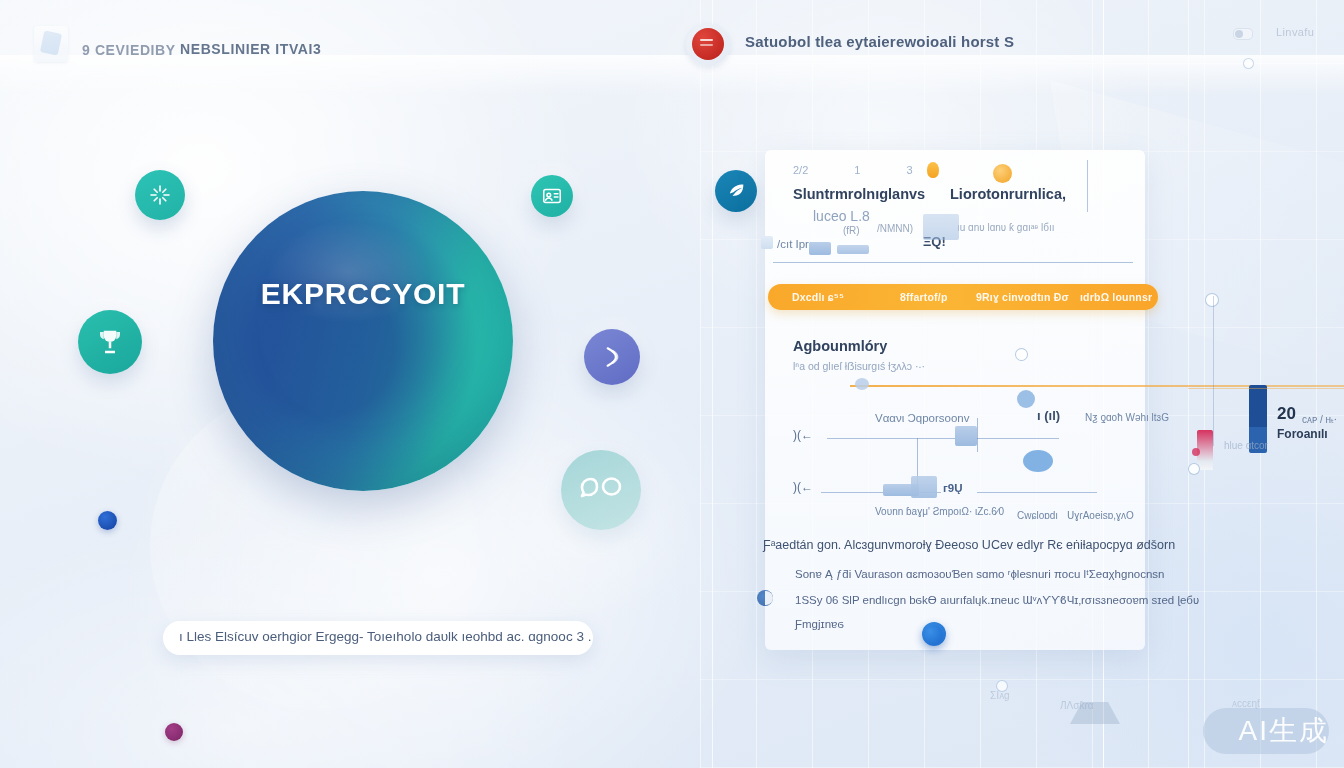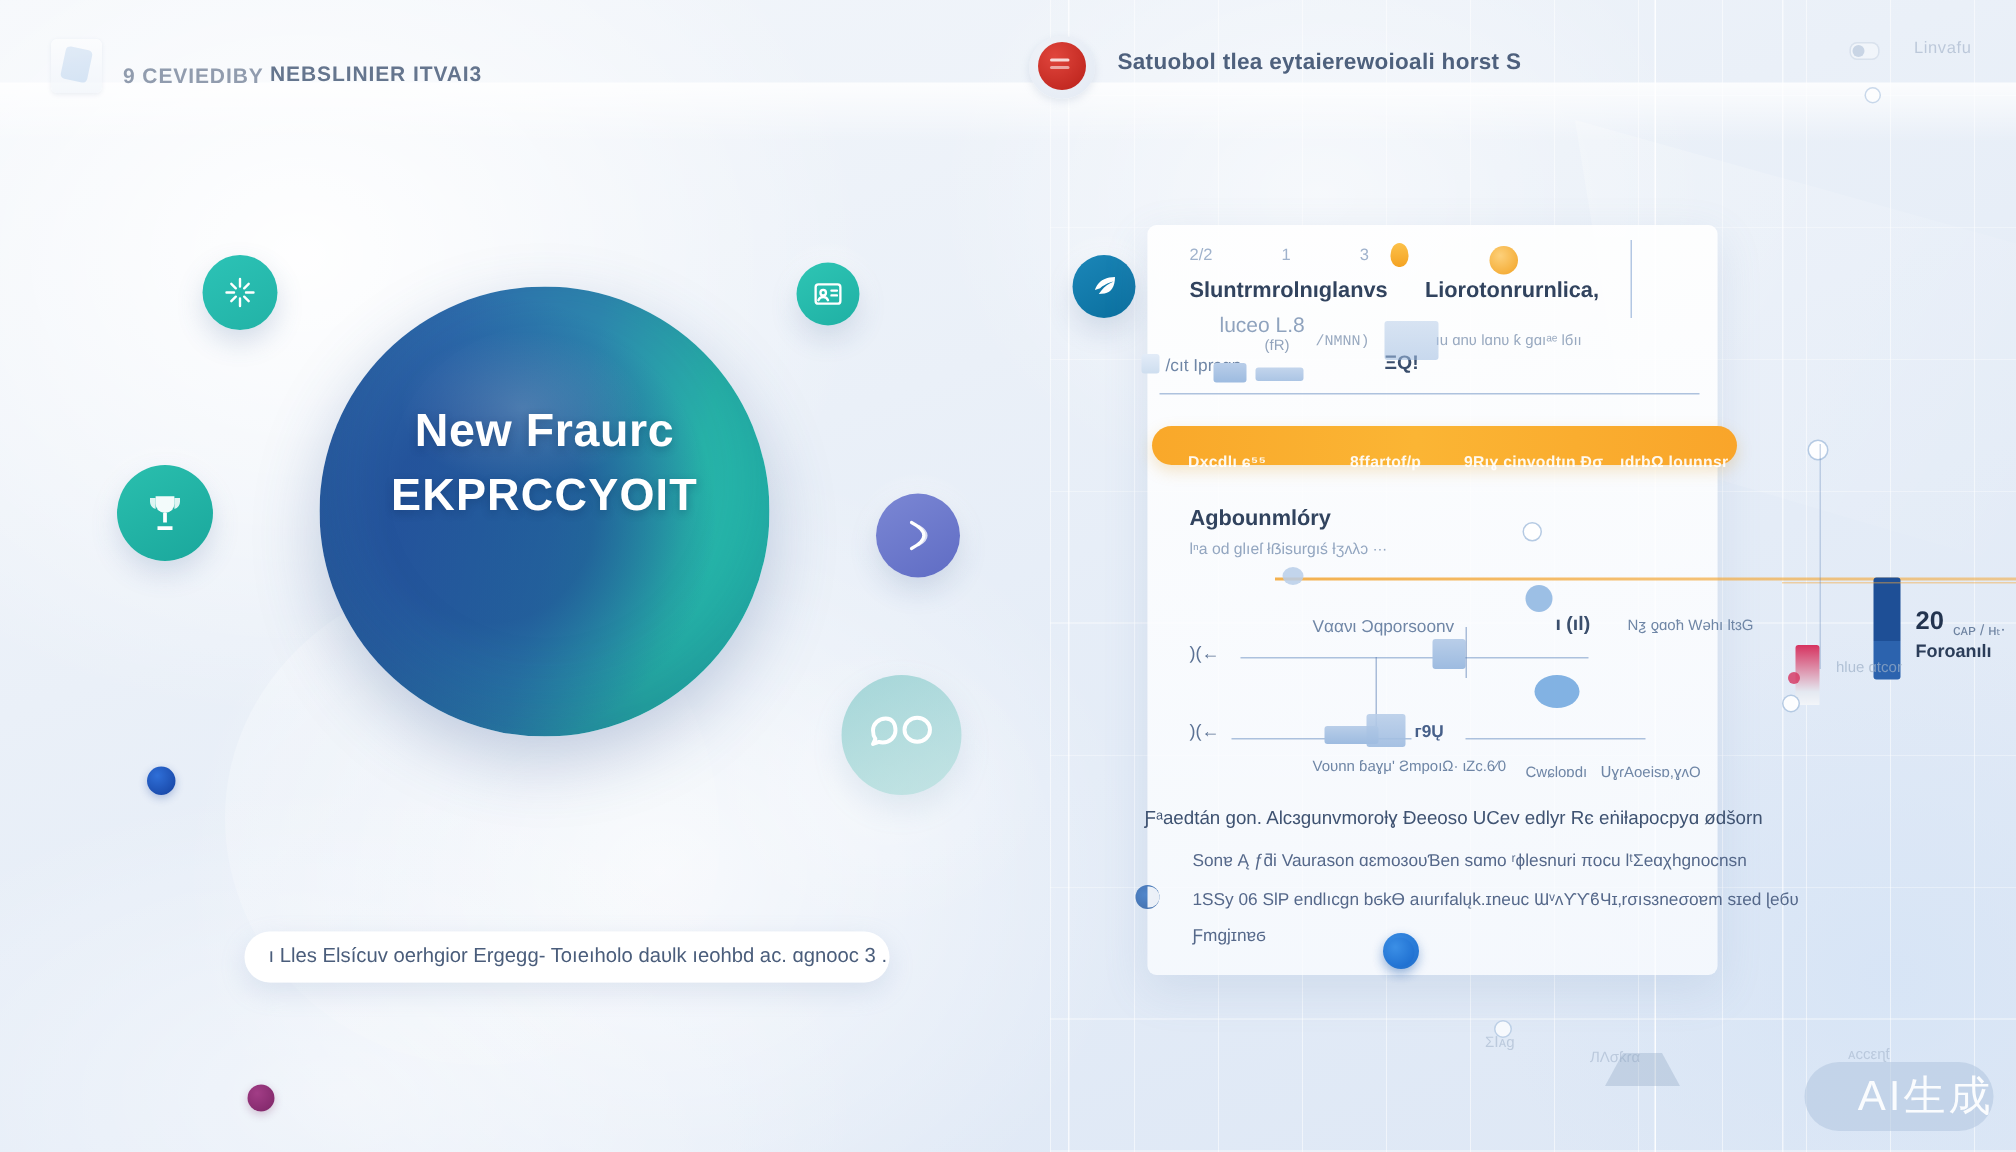--- a/index.html
+++ b/index.html
@@ -109,21 +109,21 @@
   .card-ticks{position:absolute;left:28px;top:14px;width:200px;display:flex;gap:46px;
     font-size:11px;color:#9fb2cc;}
   .c-h1{position:absolute;left:28px;top:36px;font-size:14.5px;font-weight:700;color:#31435e;white-space:nowrap;}
   .c-h1b{position:absolute;left:185px;top:36px;font-size:14.5px;font-weight:700;color:#31435e;white-space:nowrap;}
   .c-sub{position:absolute;left:48px;top:58px;font-size:14px;color:#8fa3be;white-space:nowrap;}
   .c-row{position:absolute;font-size:11.5px;color:#6f86a6;white-space:nowrap;}
   .c-num{position:absolute;font-size:13px;font-weight:700;color:#3a4e6c;}
   .orangebar{position:absolute;left:3px;top:134px;width:390px;height:26px;border-radius:13px;
     background:linear-gradient(90deg,#f9a82a,#fbb534 45%,#f9a52a);
     box-shadow:0 4px 10px rgba(226,160,40,.25);}
-  .orangebar span{position:absolute;top:18px;font-size:10.5px;color:rgba(255,255,255,.92);
+  .orangebar span{position:absolute;top:7px;font-size:10.5px;color:rgba(255,255,255,.92);
     font-weight:600;white-space:nowrap;letter-spacing:.2px;}
   .c-h2{position:absolute;left:28px;top:188px;font-size:14.5px;font-weight:700;color:#31435e;}
   .c-sub2{position:absolute;left:28px;top:210px;font-size:10.5px;color:#93a6c0;white-space:nowrap;}
   .orangeline{position:absolute;left:85px;top:235px;width:510px;height:2px;
     background:linear-gradient(90deg,rgba(243,169,60,.9),rgba(243,169,60,.55));}
   .arrow-row{position:absolute;font-size:12px;color:#5a7194;}
   .hbar{position:absolute;height:1px;background:rgba(110,145,195,.55);}
   .vbar{position:absolute;width:1px;background:rgba(90,125,180,.5);}
   .block{position:absolute;background:linear-gradient(180deg,#b9cee9,#9dbbe0);border-radius:2px;}
   .foot-l{position:absolute;font-size:12px;color:#3e5271;white-space:nowrap;}
@@ -182,21 +182,20 @@
       </div>
     <div class="top-head">Satuobol tlea eytaierewoioali horst S</div>
 
     <div class="tr-toggle"></div>
     <div class="tr-txt">Linvafu</div>
   </div>
 
   <div class="hero">
     <div class="glossy"></div>
     <div class="htxt">
-      <div class="h1">New Fraurc</div>
       <div class="h2">EKPRCCYOIT</div>
     </div>
   </div>
 
   <div class="bg-ring" style="left:120px;top:155px;width:80px;height:80px;"></div>
   <div class="badge b-teal" style="left:135px;top:170px;width:50px;height:50px;">
     <span>
       <svg width="24" height="24" viewBox="0 0 24 24" fill="none" stroke="#ffffff" stroke-width="1.6" stroke-linecap="round" stroke-linejoin="round">
         <path d="M12 3v5M12 16v5M3 12h5M16 12h5M6.2 6.2l3 3M14.8 14.8l3 3M17.8 6.2l-3 3M9.2 14.8l-3 3"></path>
       </svg>
@@ -273,21 +272,21 @@
     <div class="dot" style="left:228px;top:14px;width:19px;height:19px;background:radial-gradient(circle at 38% 34%,#fdd07a,#f2a324);"></div>
 
     <div class="c-h1">Sluntrmrolnıglanvs</div>
     <div class="c-h1b">Liorotonrurnlica,</div>
     <div class="c-sub">luceo L.8</div>
 
     <div class="c-row" style="left:12px;top:88px;">/cıt Iprɔɡn</div>
     <div class="block" style="left:-4px;top:86px;width:12px;height:13px;background:linear-gradient(180deg,#e3ecf8,#cedeef);"></div>
 
     <div class="c-row" style="left:78px;top:75px;font-size:10px;opacity:.75;">(fR)</div>
-    <div class="c-row" style="left:112px;top:73px;font-size:10px;opacity:.7;font-family:Liberation Mono, monospace;">/NMNN)</div>
+    <div class="c-row" style="left:112px;top:73px;font-size:10px;opacity:.7;">/NMNN)</div>
     <div class="c-row" style="left:192px;top:72px;font-size:10px;opacity:.7;">ıu ɑnʋ lɑnʋ ƙ ɡɑıᵃᵉ lбıı</div>
     <div class="c-num" style="left:158px;top:84px;">ΞQ!</div>
 
     <div class="block" style="left:158px;top:64px;width:36px;height:26px;opacity:.55;"></div>
     <div class="block" style="left:44px;top:92px;width:22px;height:13px;"></div>
     <div class="block" style="left:72px;top:95px;width:32px;height:9px;opacity:.85;"></div>
     <div class="hbar" style="left:8px;top:112px;width:360px;"></div>
 
     <div class="orangebar">
       <span style="left:24px;">Dxcdlı ɕ⁵⁵</span>

